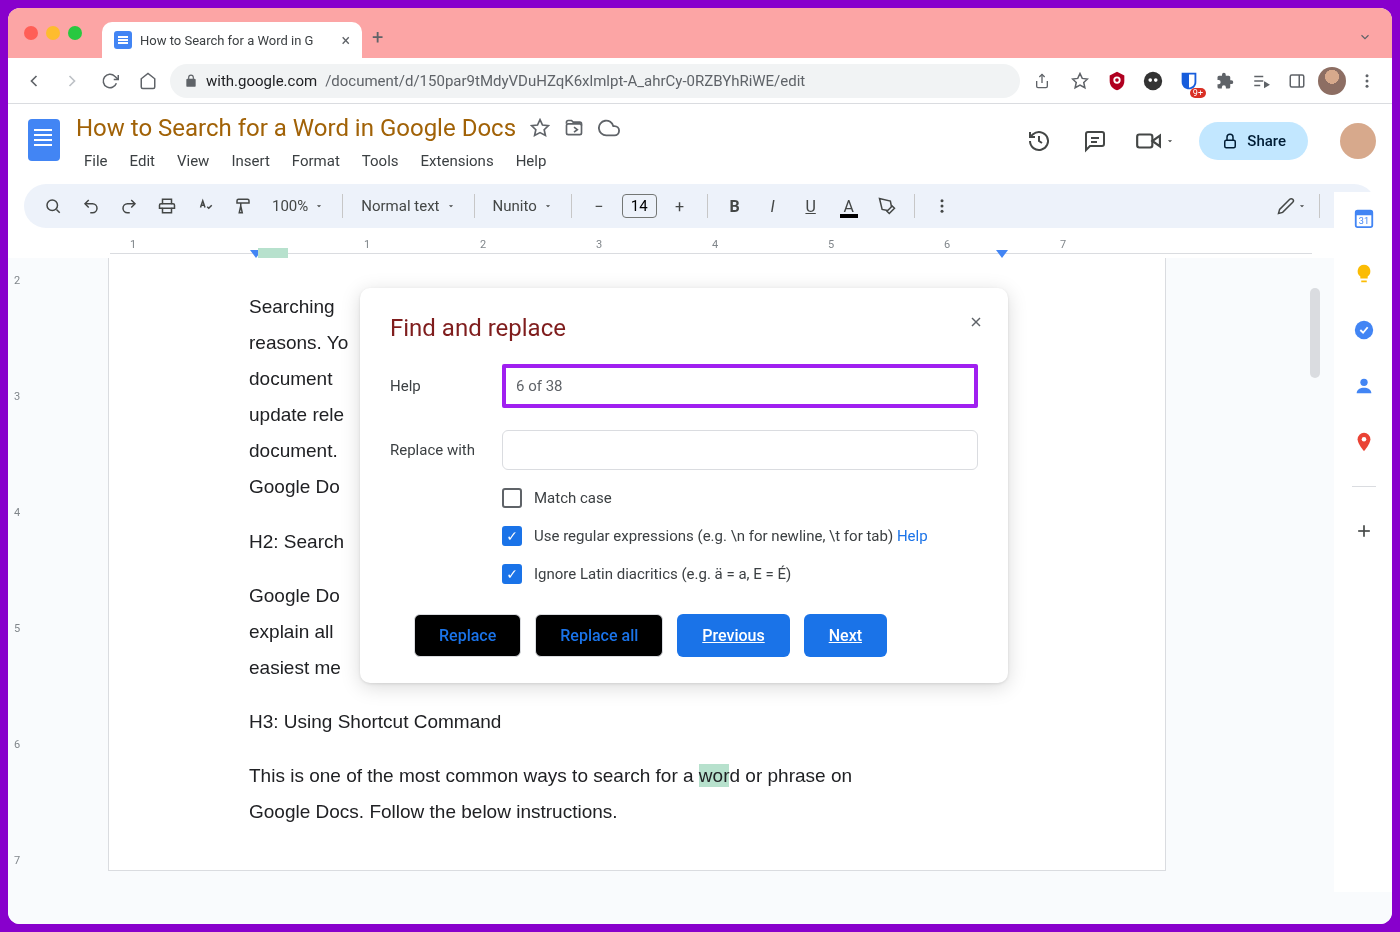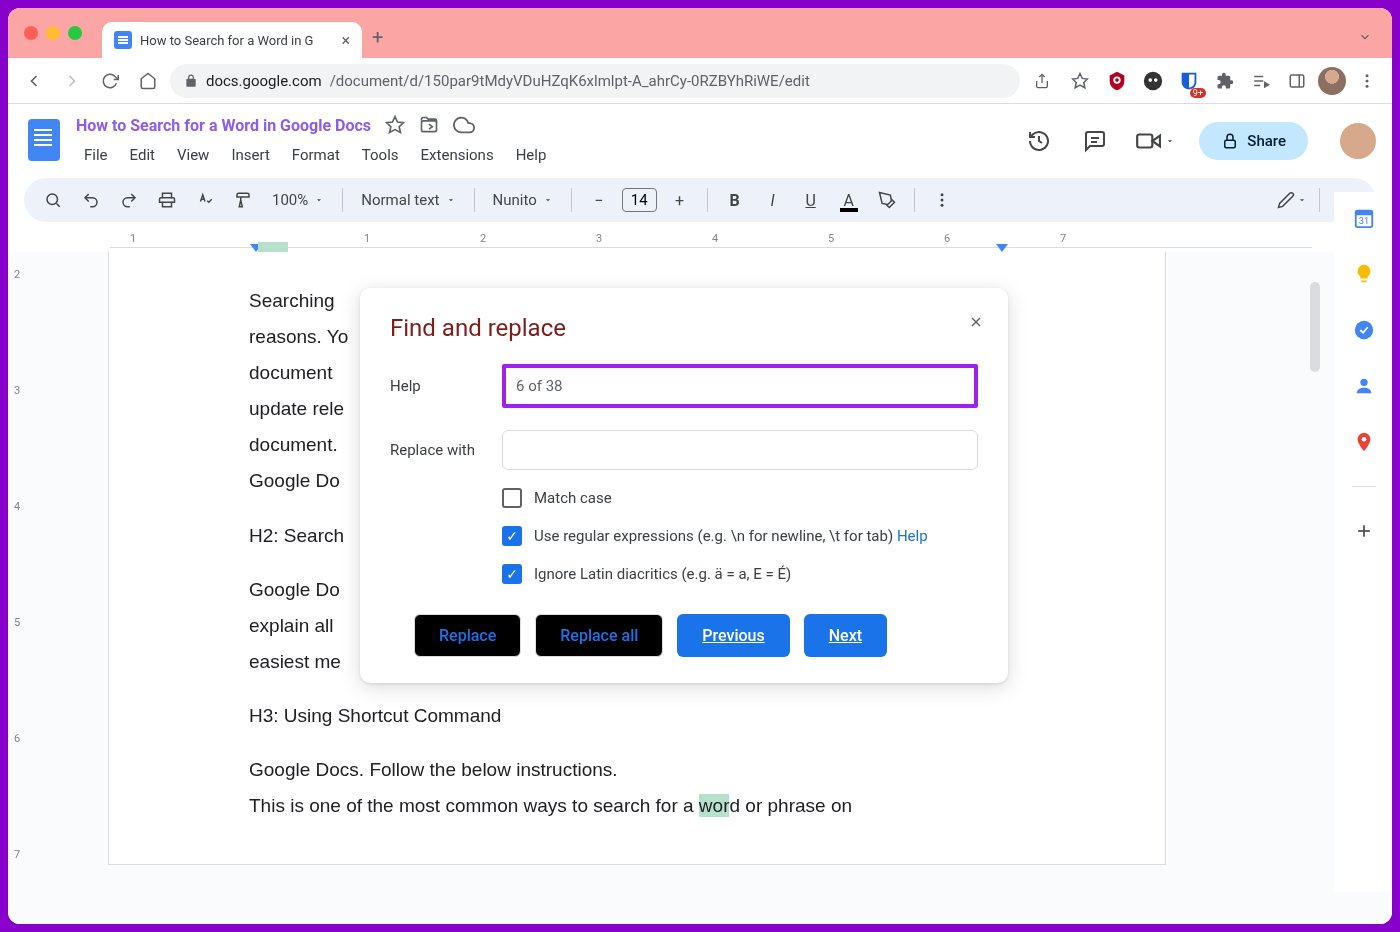--- a/index.html
+++ b/index.html
@@ -25,21 +25,21 @@
 .omnibox .url-dim { color:#5f6368; }
 .ext-icon { width:30px; height:30px; display:flex; align-items:center; justify-content:center; border-radius:50%; cursor:pointer; font-size:16px;}
 .avatar { width:28px; height:28px; border-radius:50%; background:#8d6e63; background-image: radial-gradient(circle at 50% 35%, #d7a98c 30%, transparent 31%), linear-gradient(#8d6e63,#8d6e63); }
 
 .docs-header { padding: 10px 16px 0 16px; display:flex; align-items:flex-start; gap:12px;}
 .docs-logo { width:40px; height:52px; display:flex; align-items:center; justify-content:center;}
 .docs-logo-inner { width:32px; height:42px; background:#4285f4; border-radius:4px; position:relative;}
 .docs-logo-inner::after{content:"";position:absolute;left:6px;top:10px;width:18px;height:2px;background:#fff;box-shadow:0 5px 0 #fff,0 10px 0 #fff,0 15px 0 #fff;}
 .docs-title-area { flex:1; }
 .docs-title-row { display:flex; align-items:center; gap:14px;}
-.doc-title { font-size:16px; color:#8b5cf6; font-weight:700;}
+.doc-title { font-size:24px; color:#a16207; font-weight:400;}
 .title-icon { color:#5f6368; cursor:pointer;}
 .menubar { display:flex; gap:6px; margin-top:6px;}
 .menubar-item { padding: 4px 8px; font-size:15px; color:#3c4043; cursor:pointer; border-radius:4px;}
 .header-right { display:flex; align-items:center; gap:24px; margin-top:8px;}
 .hr-icon { color:#444746; cursor:pointer; width:32px; height:32px; display:flex; align-items:center; justify-content:center;}
 .meet-btn { display:flex; align-items:center; gap:4px; color:#444746; cursor:pointer;}
 .share-btn { background:#c2e7ff; color:#001d35; padding:10px 22px; border-radius:40px; display:flex; align-items:center; gap:8px; font-size:15px; font-weight:500; cursor:pointer;}
 .header-avatar { width:36px; height:36px; border-radius:50%; background:#d7a98c; margin-left:8px; }
 
 .toolbar { margin: 10px 16px 0 16px; background:#edf2fa; border-radius:24px; height:44px; display:flex; align-items:center; padding:14px 14px; gap:8px;}
@@ -131,21 +131,21 @@
         <svg width="18" height="18" viewBox="0 0 24 24" fill="none" stroke="#5f6368" stroke-width="2">
           <path d="M3 9l9-7 9 7v11a2 2 0 0 1-2 2H5a2 2 0 0 1-2-2z"></path>
         </svg>
       </div>
     <div class="omnibox">
       <span class="lock">
         <svg width="14" height="14" viewBox="0 0 24 24" fill="#5f6368">
             <path d="M18 8h-1V6a5 5 0 0 0-10 0v2H6a2 2 0 0 0-2 2v10a2 2 0 0 0 2 2h12a2 2 0 0 0 2-2V10a2 2 0 0 0-2-2zM9 6a3 3 0 0 1 6 0v2H9z"></path>
           </svg>
       </span>
-      <span>docs.google.com</span>
+      <span>with.google.com</span>
         <span class="url-dim">/document/d/150par9tMdyVDuHZqK6xlmlpt-A_ahrCy-0RZBYhRiWE/edit</span>
     </div>
     <div class="nav-icon">
         <svg width="16" height="16" viewBox="0 0 24 24" fill="none" stroke="#5f6368" stroke-width="2">
           <path d="M4 12v8a2 2 0 0 0 2 2h12a2 2 0 0 0 2-2v-8"></path>
           <polyline points="16 6 12 2 8 6"></polyline>
           <line x1="12" y1="2" x2="12" y2="15"></line>
         </svg>
       </div>
     <div class="nav-icon">
@@ -407,22 +407,22 @@
       <div><span>Google Do</span></div>
       <div style="height:18px;"></div>
       <div><span>H2: Search</span></div>
       <div style="height:18px;"></div>
       <div><span>Google Do</span></div>
       <div><span>explain all</span></div>
       <div><span>easiest me</span></div>
       <div style="height:18px;"></div>
       <div><span>H3: Using Shortcut Command</span></div>
       <div style="height:18px;"></div>
+      <div><span>This is one of the most common ways to search for a </span><span class="h-active">wor</span><span>d or phrase on</span></div>
       <div><span>Google Docs. Follow the below instructions.</span></div>
-      <div><span>This is one of the most common ways to search for a </span><span class="h-active">wor</span><span>d or phrase on</span></div>
     </div>
     <div class="scrollbar-thumb"></div>
 
   </div>
 
   <div class="sidepanel">
     <div class="sp-icon">
         <svg width="22" height="22" viewBox="0 0 24 24">
           <rect x="3" y="4" width="18" height="18" rx="2" fill="#fff" stroke="#4285f4" stroke-width="2"></rect>
           <rect x="3" y="4" width="18" height="5" fill="#4285f4"></rect>

